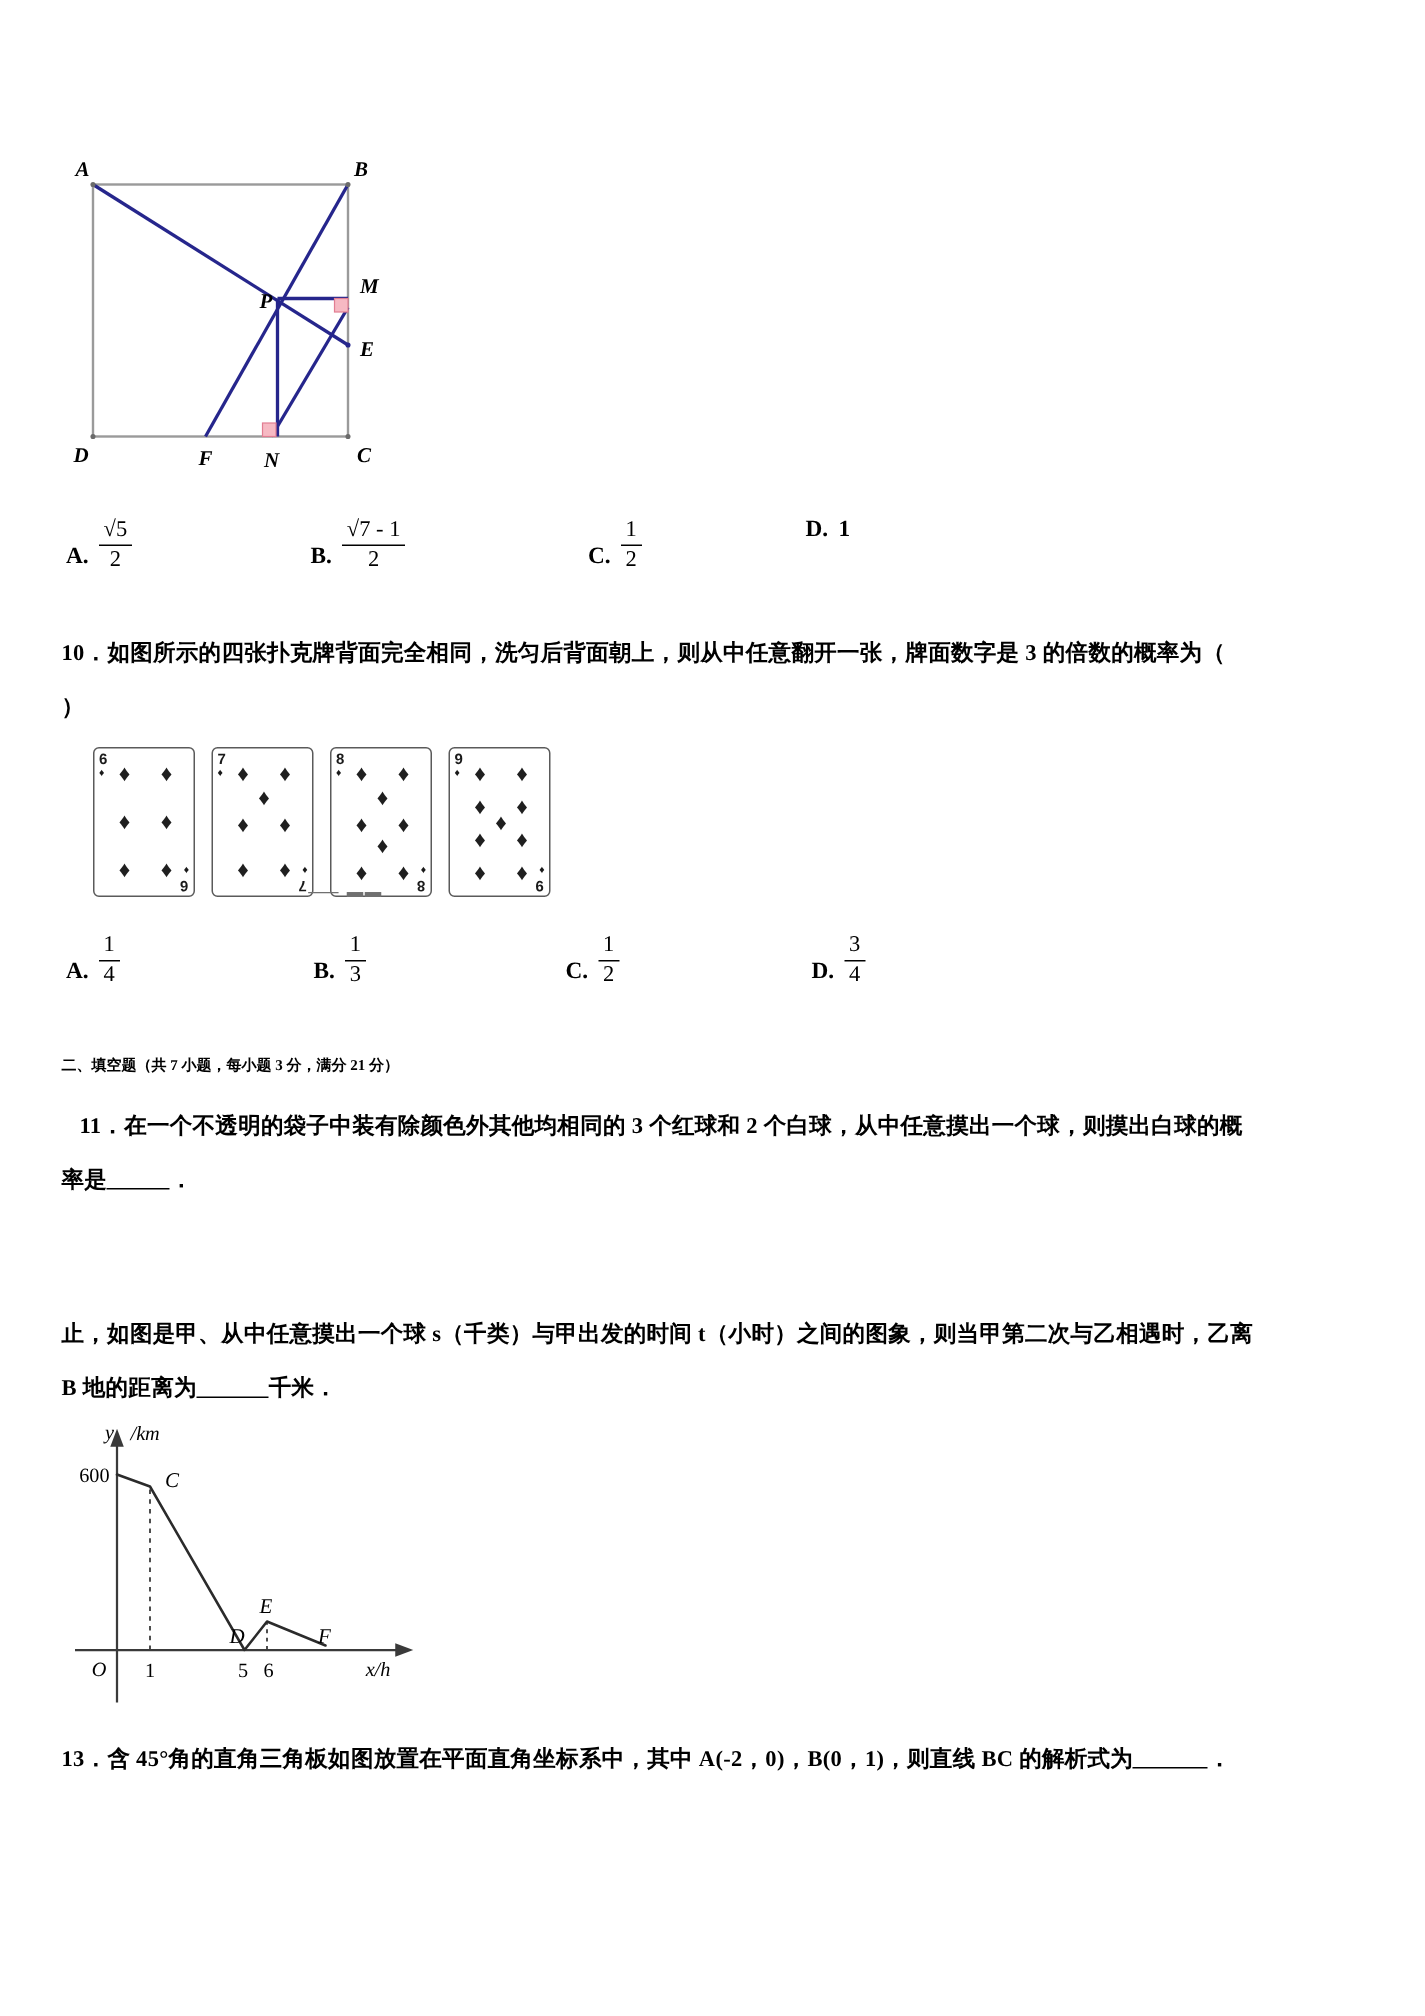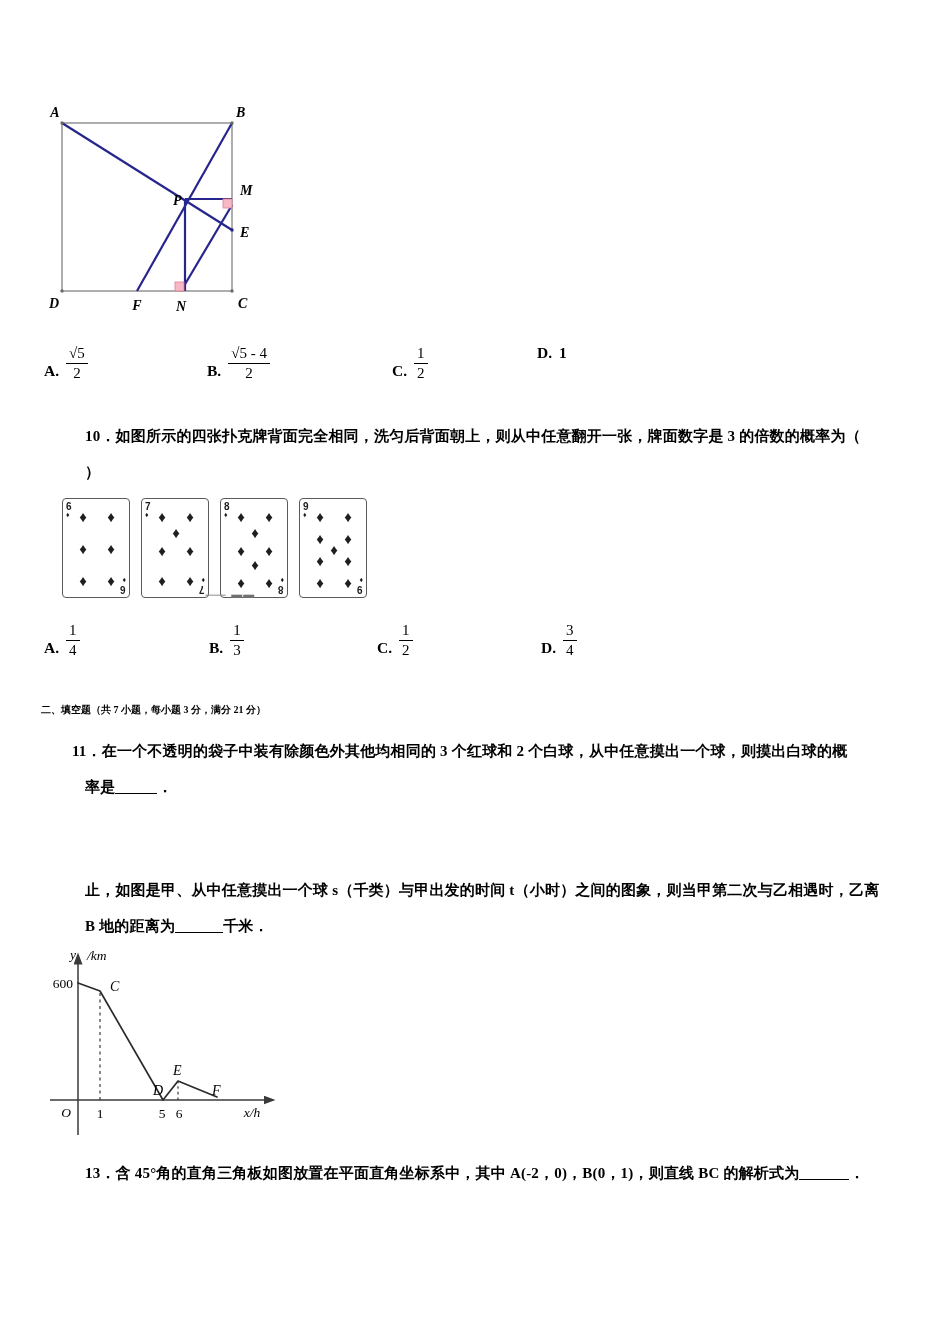--- a/index.html
+++ b/index.html
@@ -25,21 +25,20 @@
   
   .qtext {
     position: absolute;
     font-family: "Liberation Serif", serif;
     font-size: 15.5px;
     font-weight: bold;
     line-height: 36px;
     letter-spacing: 0.2px;
     color: #000;
     white-space: nowrap;
-    margin-left: 44px;
   }
 
   .section-head {
     position: absolute;
     font-family: "Liberation Serif", serif;
     font-size: 10px;
     font-weight: bold;
     color: #000;
     white-space: nowrap;
   }
@@ -209,21 +208,21 @@
     <span class="opt-letter">A.</span>
     <span class="frac">
       <span class="num">√5</span>
       <span class="den">2</span>
     </span>
   </div>
 
   <div class="opt" style="left:207px; top:345px;">
     <span class="opt-letter">B.</span>
     <span class="frac">
-      <span class="num">√5 - 4</span>
+      <span class="num">√7 - 1</span>
       <span class="den">2</span>
     </span>
   </div>
 
   <div class="opt" style="left:392px; top:345px;">
     <span class="opt-letter">C.</span>
     <span class="frac">
       <span class="num">1</span>
       <span class="den">2</span>
     </span>
@@ -389,21 +388,21 @@
   <div class="opt" style="left:541px; top:622px;">
     <span class="opt-letter">D.</span>
     <span class="frac">
       <span class="num">3</span>
       <span class="den">4</span>
     </span>
   </div>
 
   <div class="section-head" style="left:41px; top:703px;">二、填空题（共 7 小题，每小题 3 分，满分 21 分）</div>
 
-  <div class="qtext" style="left:28px; top:733px; font-size:15px;">11．在一个不透明的袋子中装有除颜色外其他均相同的 3 个红球和 2 个白球，从中任意摸出一个球，则摸出白球的概</div>
+  <div class="qtext" style="left:53px; top:733px; font-size:15px;">11．在一个不透明的袋子中装有除颜色外其他均相同的 3 个红球和 2 个白球，从中任意摸出一个球，则摸出白球的概</div>
   <div class="qtext" style="left:41px; top:769px; font-size:15px;">
     <span>率是</span><span class="blank-line" style="width:42px;"></span><span>．</span>
   </div>
 
   <div class="qtext" style="left:41px; top:872px; font-size:15px;">止，如图是甲、从中任意摸出一个球 s（千类）与甲出发的时间 t（小时）之间的图象，则当甲第二次与乙相遇时，乙离</div>
   <div class="qtext" style="left:41px; top:908px; font-size:15px;">
     <span>B 地的距离为</span><span class="blank-line" style="width:48px;"></span><span>千米．</span>
   </div>
 
   <div class="fig-graph">

